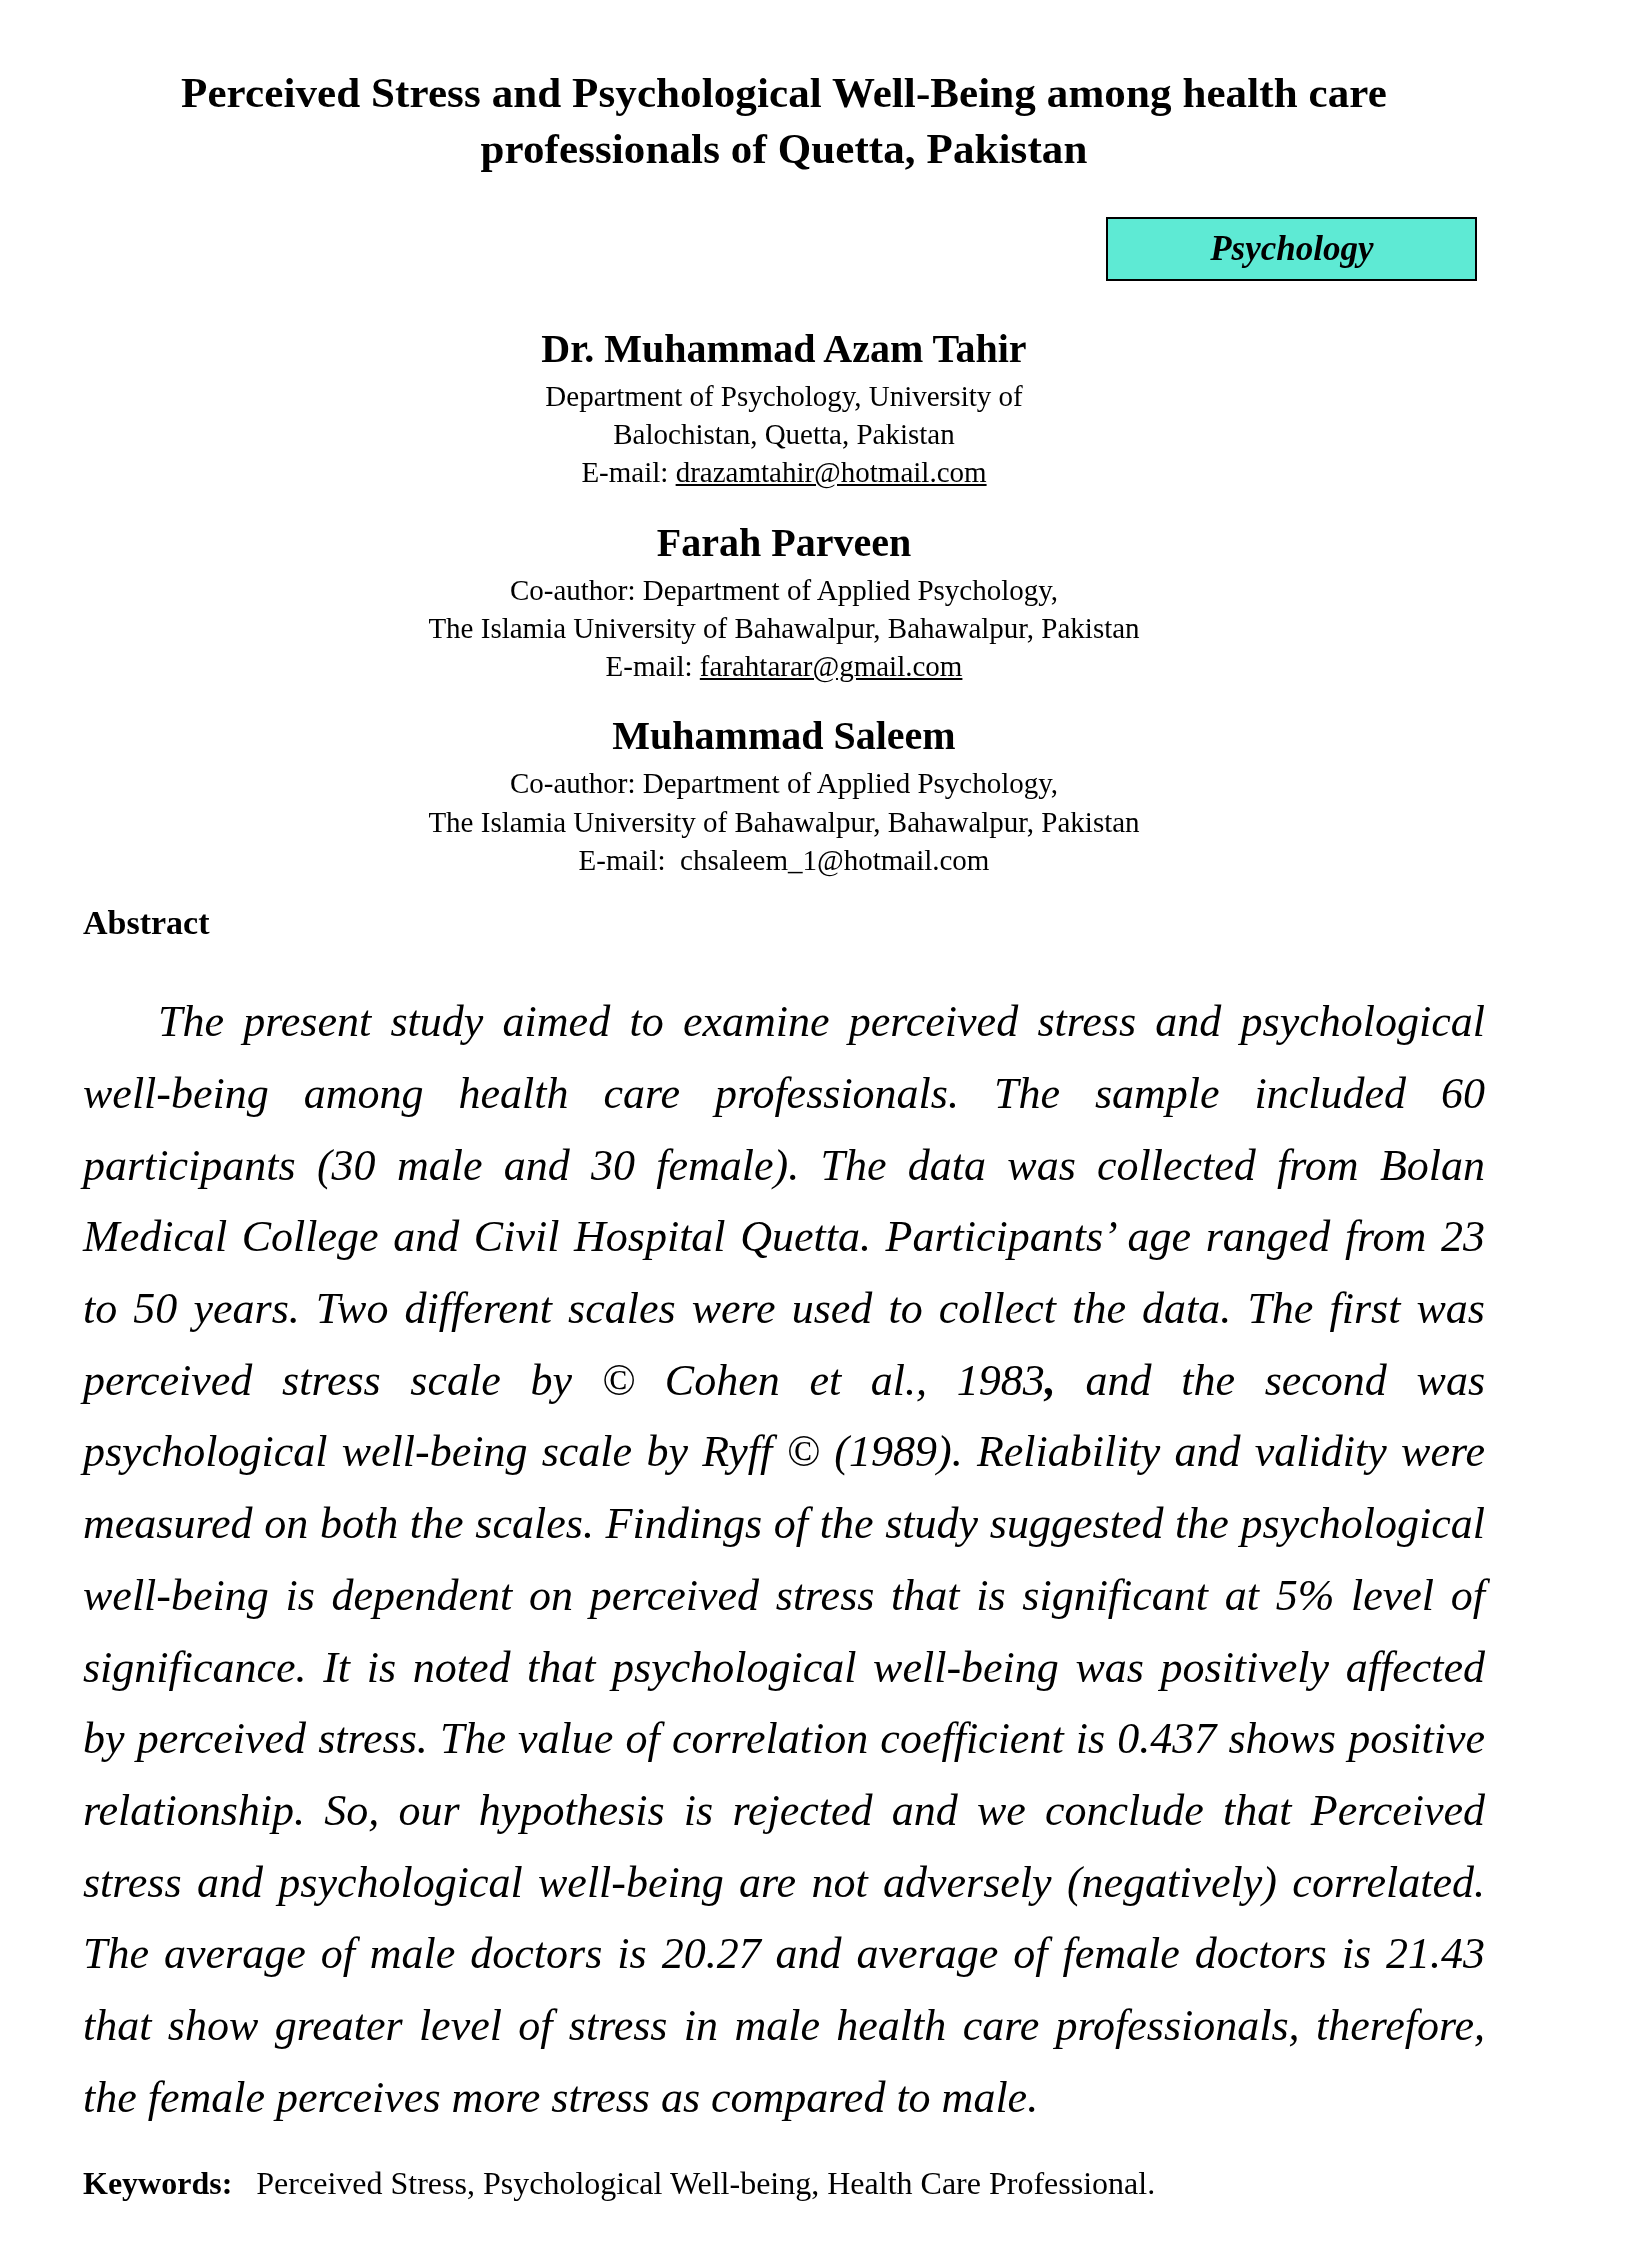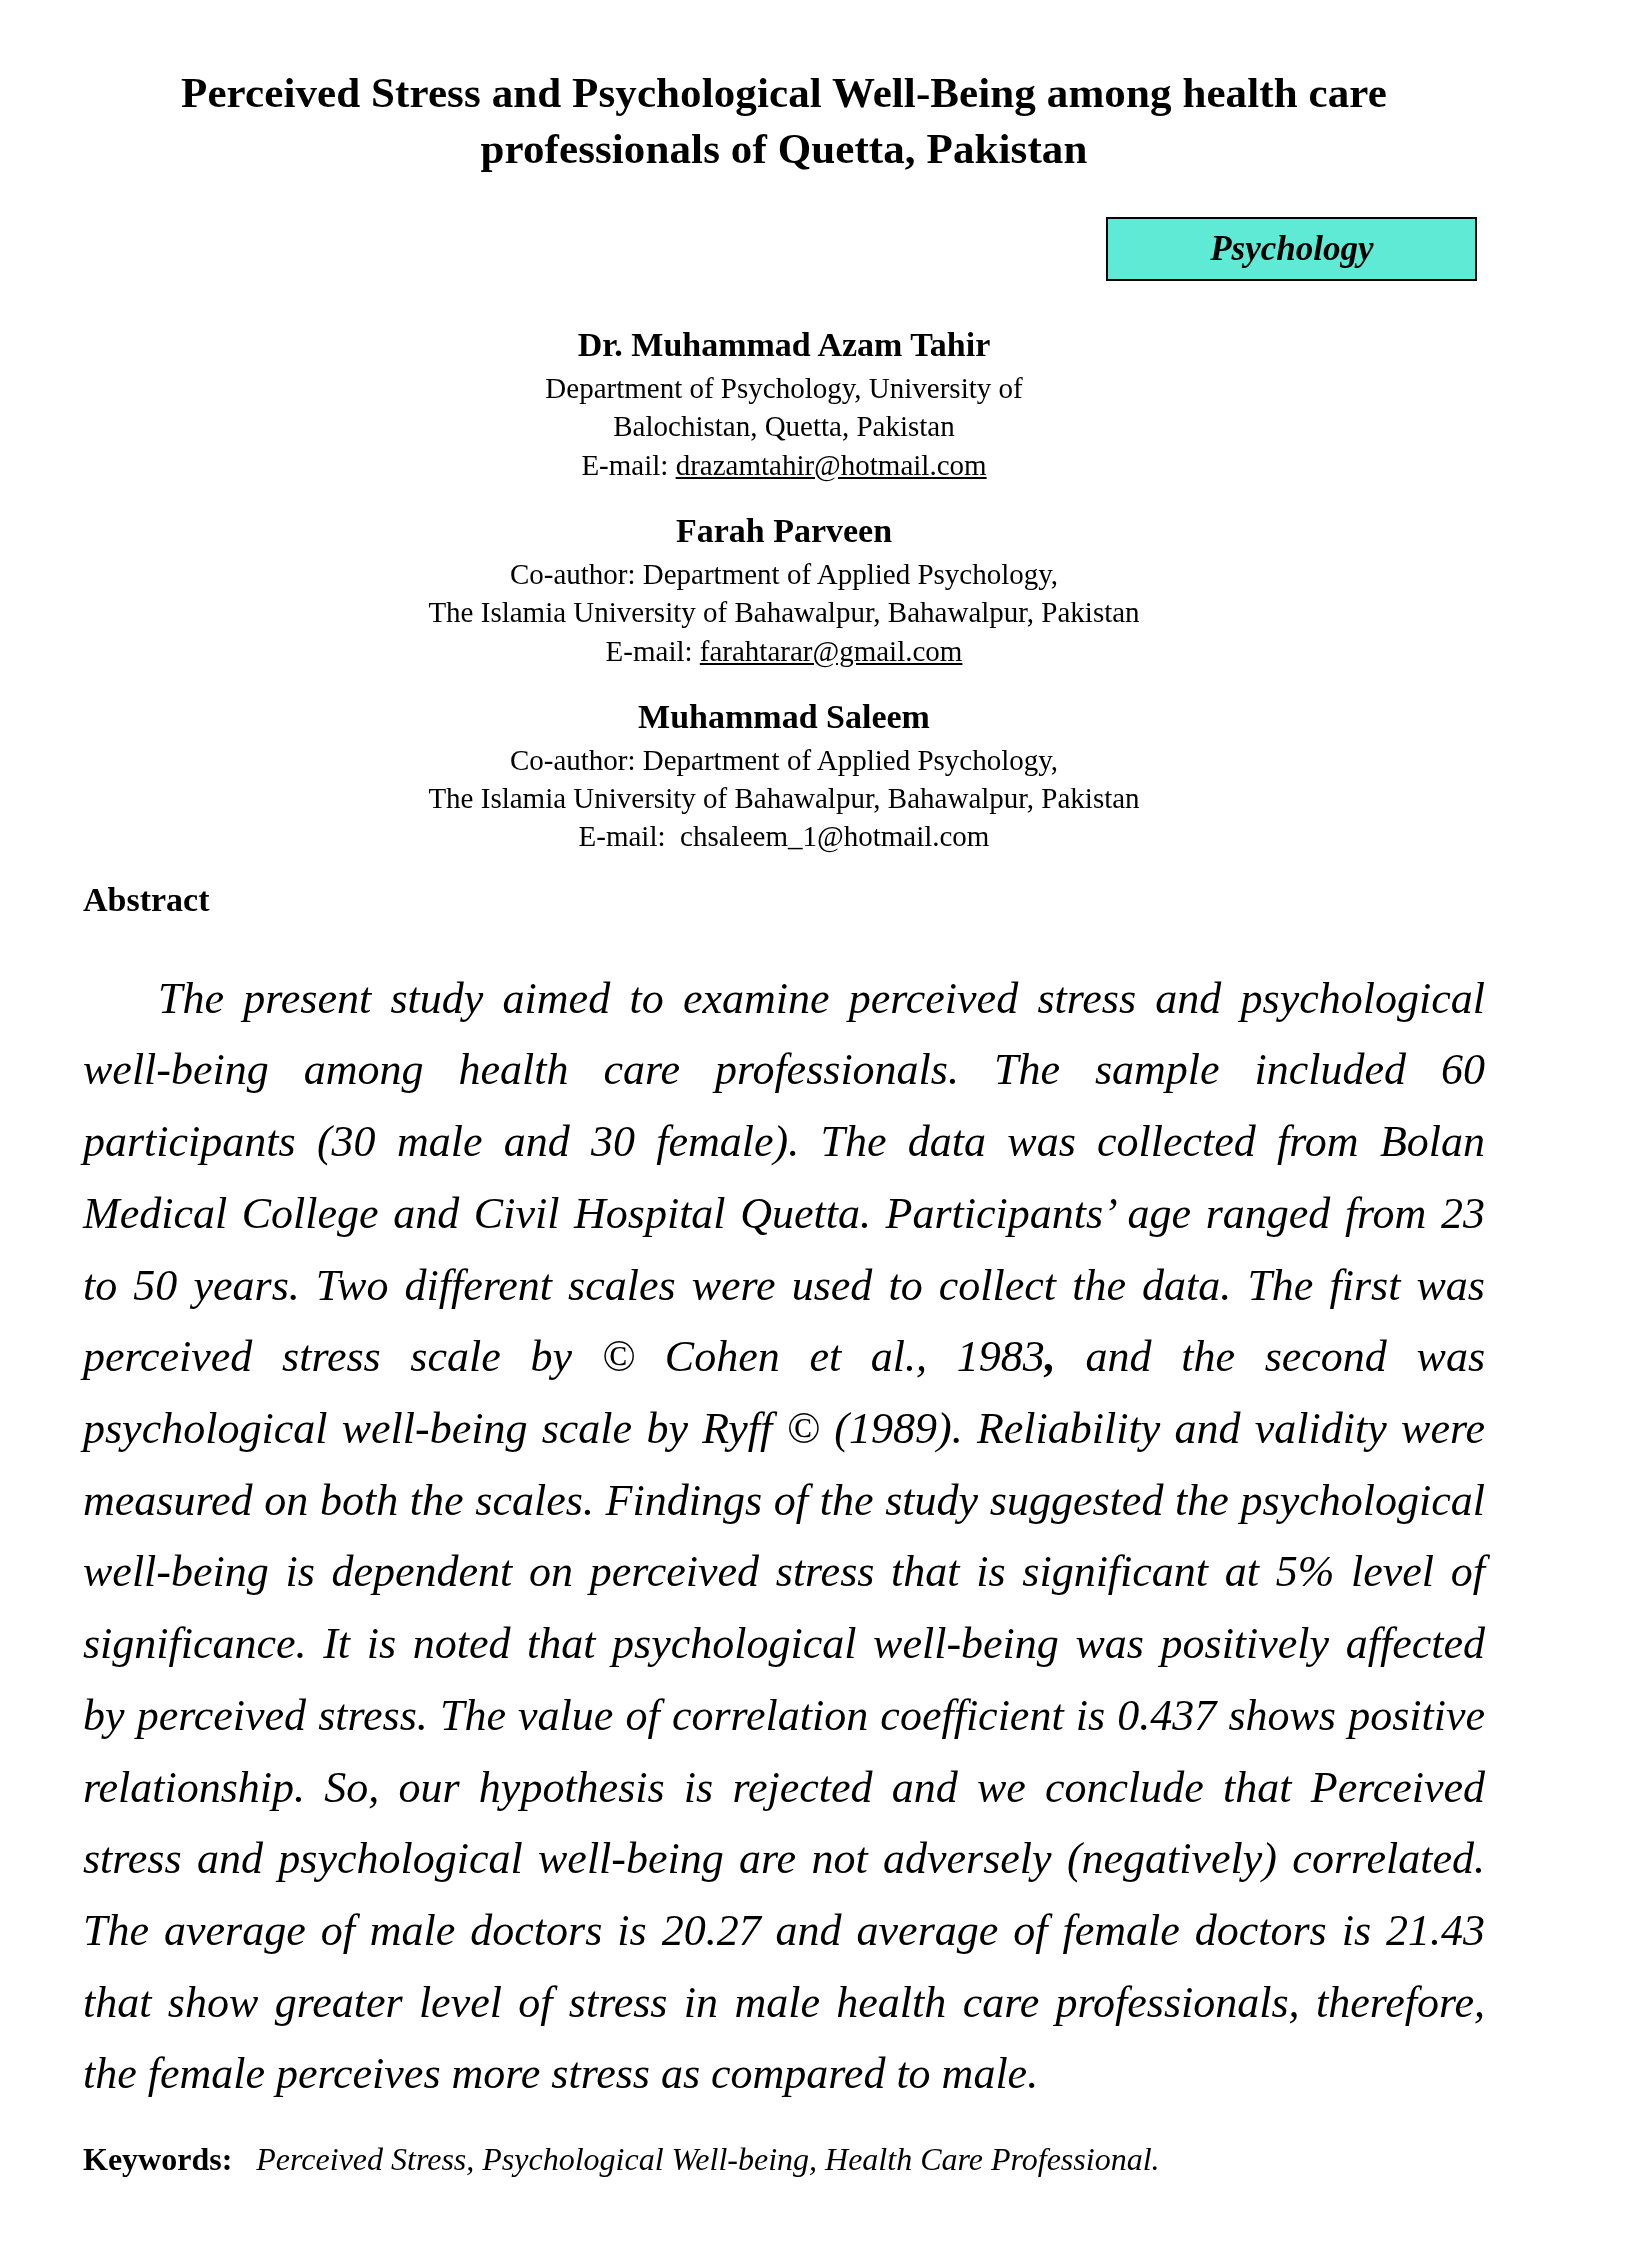--- a/index.html
+++ b/index.html
@@ -47,21 +47,21 @@
     line-height: 1.0;
   }
   .authors {
     margin-top: 42px;
     text-align: center;
   }
   .author-block {
     margin-bottom: 25px;
   }
   .author-name {
-    font-size: 34px;
+    font-size: 40px;
     font-weight: bold;
     line-height: 1.30;
     margin-bottom: 1.9px;
   }
   .author-line {
     font-size: 29px;
     line-height: 1.32;
   }
   .author-email-label {
     font-size: 29px;
@@ -94,21 +94,20 @@
     margin-top: 25px;
     font-size: 32px;
     line-height: 1.50;
     text-align: left;
   }
   .keywords .kw-label {
     font-weight: bold;
     font-style: normal;
   }
   .keywords .kw-value {
-    font-style: italic;
   }
 </style>
 </head>
 <body>
 
 <div class="page">
 
   <div class="title">Perceived Stress and Psychological Well-Being among health care professionals of Quetta, Pakistan</div>
 
   <div class="category-wrap">

